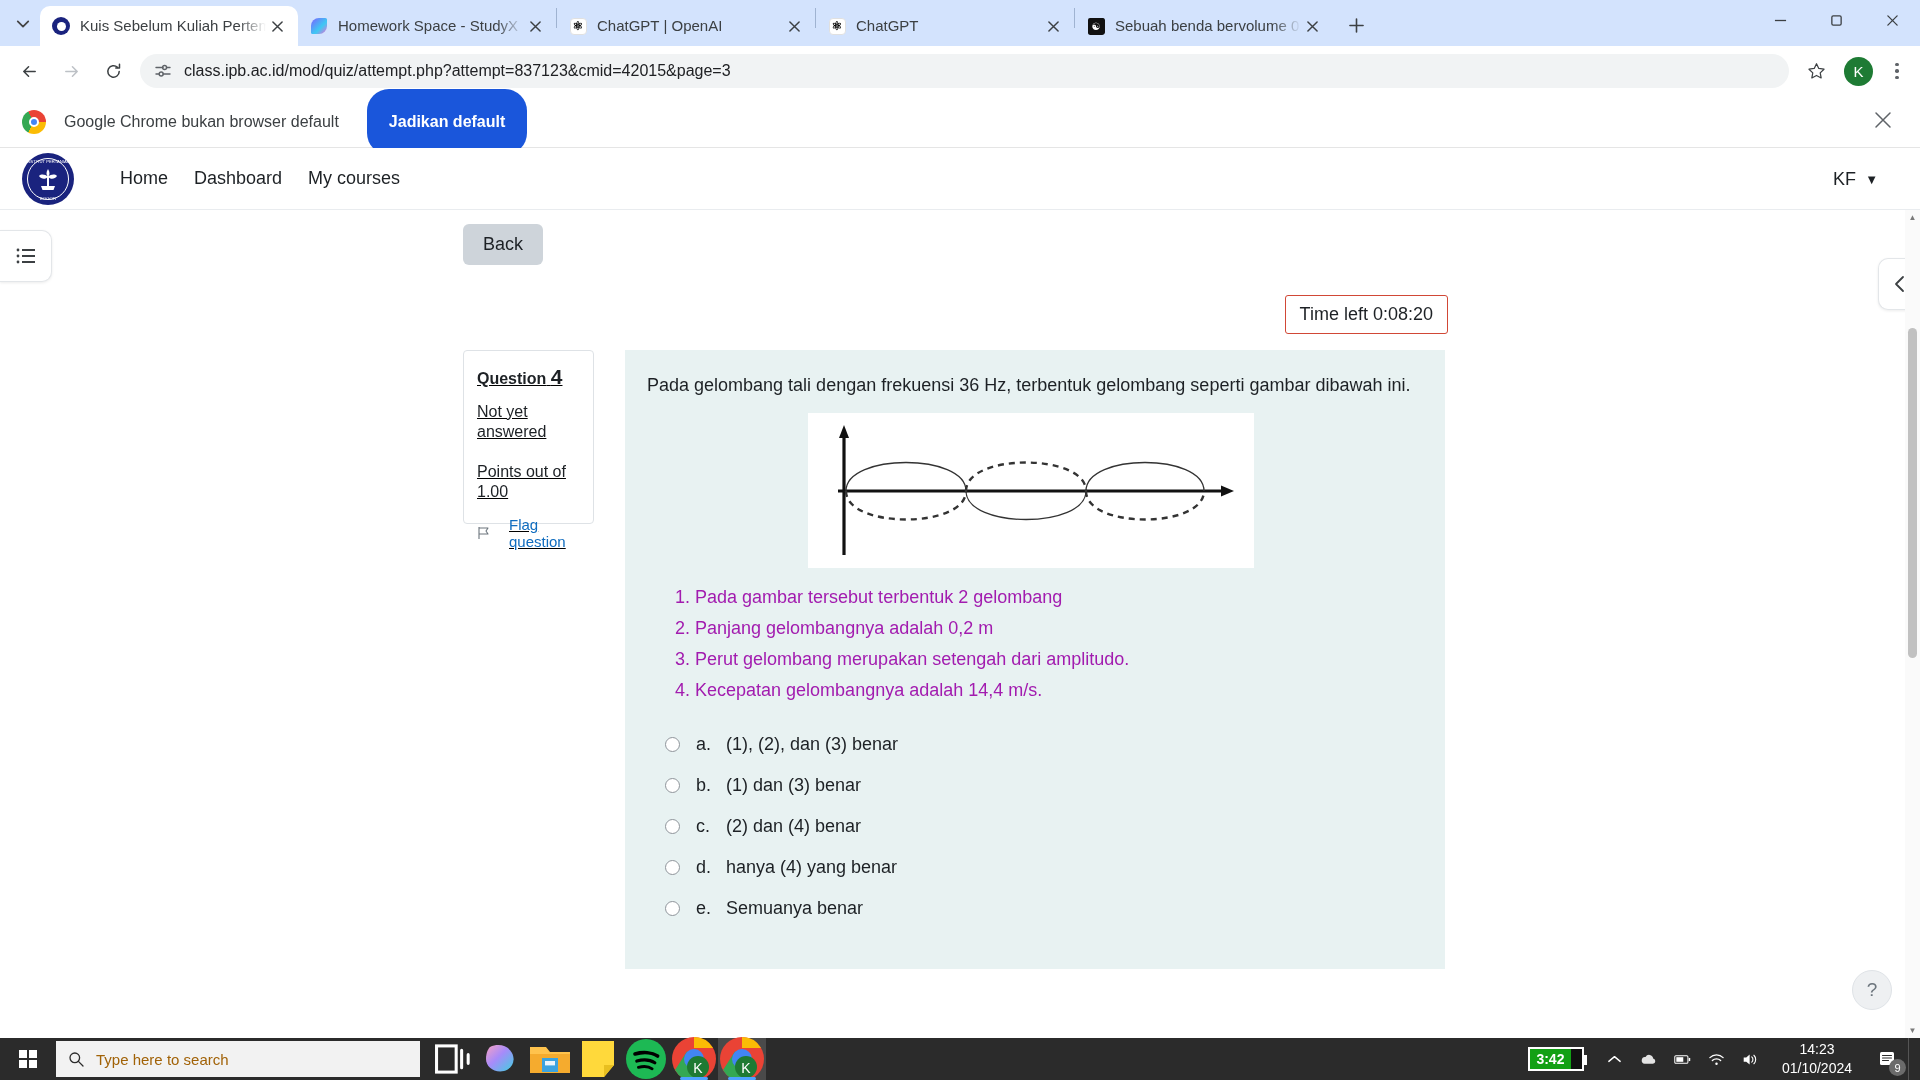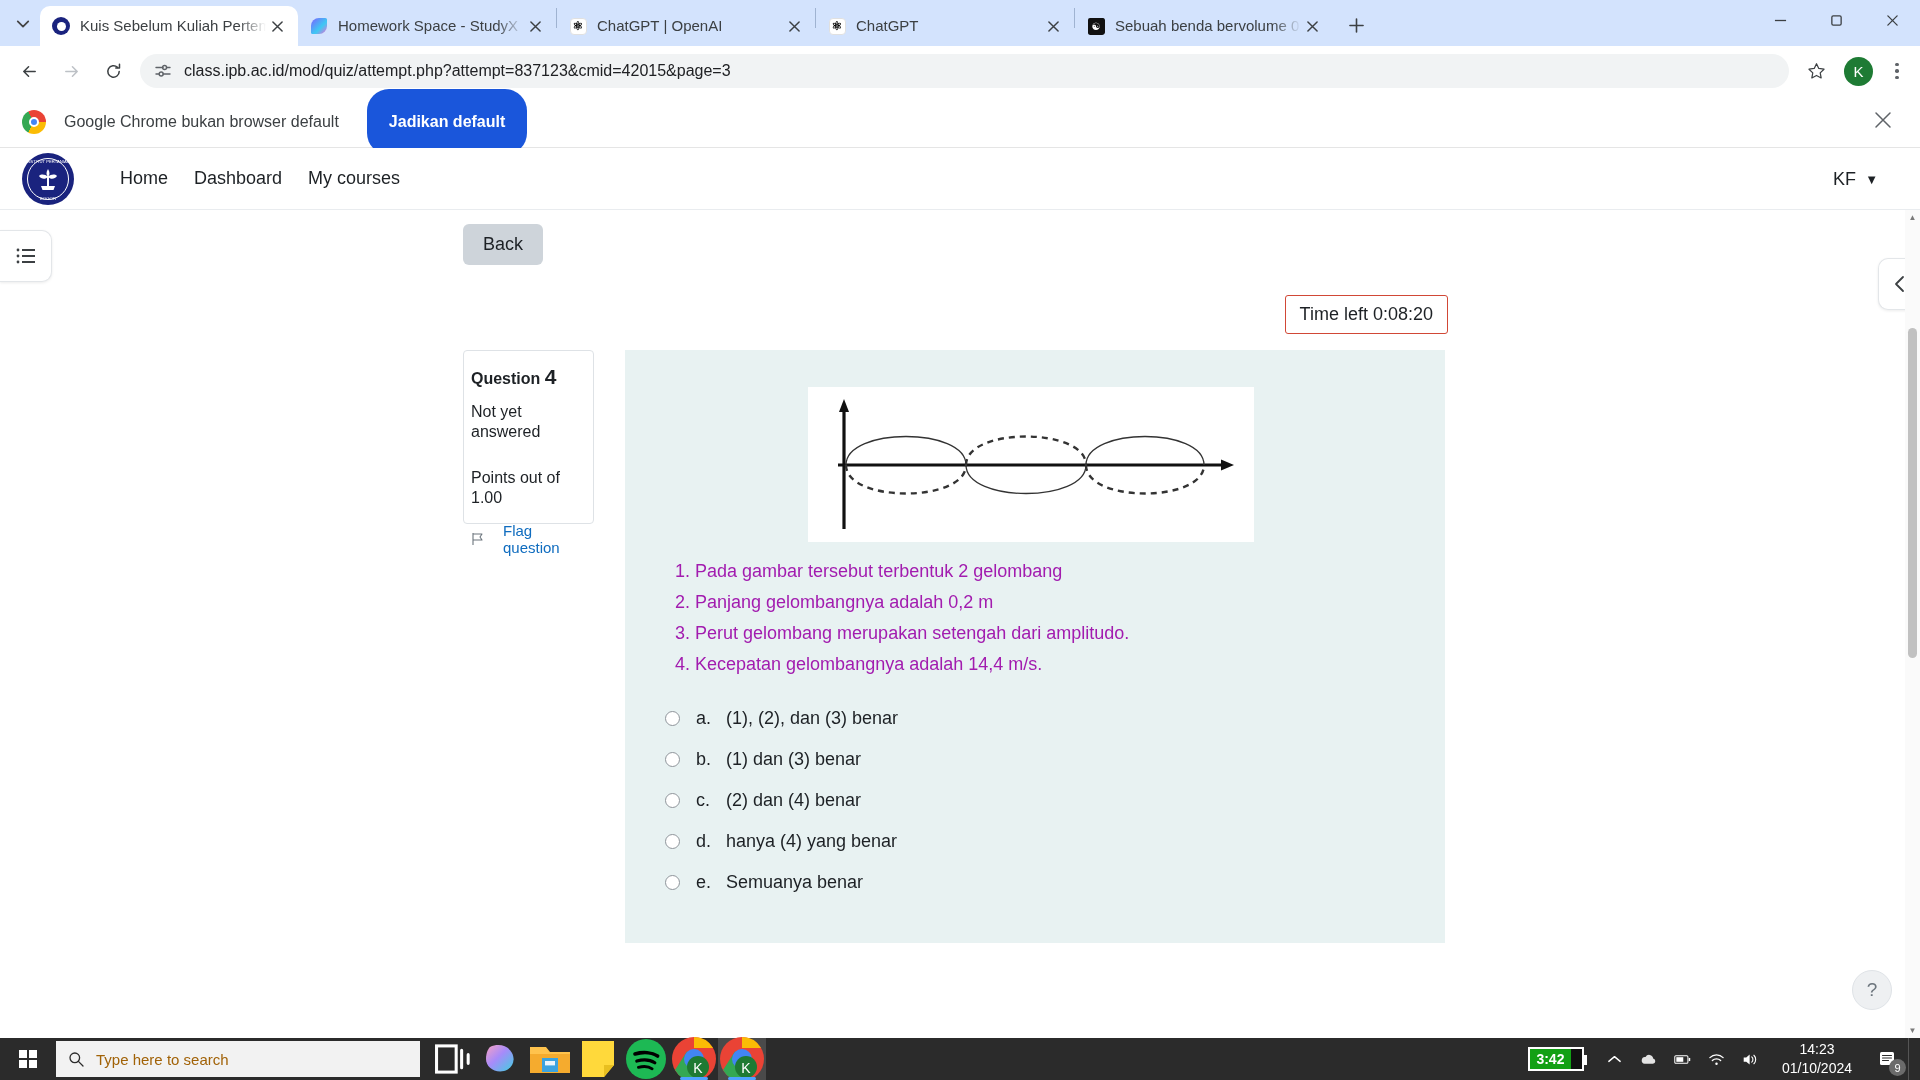--- a/index.html
+++ b/index.html
@@ -288,29 +288,30 @@
   .qrow {
     display: flex;
     margin-top: 16px;
     margin-left: 113px;
   }
   .qinfo {
     width: 131px;
     flex: 0 0 131px;
     border: 1px solid #dee2e6;
     border-radius: 4px;
-    padding: 14px 7px;
+    padding: 14px 13px;
     background: #fff;
     height: 174px;
     margin-right: 31px;
+    text-decoration: underline;
   }
   .qinfo .qttl { font-size: 16px; color: #1d2125; font-weight: bold; }
   .qinfo .qttl b { font-size: 21px; font-weight: bold; }
   .qinfo .qstate { font-size: 16px; color: #1d2125; margin-top: 13px; line-height: 1.25; }
-  .qinfo .qpts { font-size: 16px; color: #1d2125; margin-top: 26px; line-height: 1.25; }
+  .qinfo .qpts { font-size: 16px; color: #1d2125; margin-top: 20px; line-height: 1.25; }
   .qinfo .qflag {
     font-size: 15px; color: #0f6cbf; margin-top: 14px;
     display: flex; align-items: center; gap: 18px;
   }
   .qinfo .qflag svg { width: 14px; height: 14px; flex: 0 0 14px; }
 
   .qbody {
     flex: 1 1 auto;
     background: #e8f2f2;
     padding: 22px 30px 30px 22px;
@@ -671,20 +672,21 @@
         <div class="qpts">Points out of 1.00</div>
         <div class="qflag">
           <svg viewBox="0 0 14 14">
               <path d="M2 1v12M2 2h9l-2 3 2 3H2" stroke="#6c757d" stroke-width="1.1" fill="none" stroke-linejoin="round"></path>
             </svg>
           <span>Flag question</span>
         </div>
       </div>
 
       <div class="qbody">
+        <div class="qtext">Pada gelombang tali dengan frekuensi 36 Hz, terbentuk gelombang seperti gambar dibawah ini.</div>
 
         <div class="figure">
           <svg viewBox="0 0 430 140">
 
             <line x1="28" y1="14" x2="28" y2="134" stroke="#111" stroke-width="3.2"></line>
             <polygon points="28,4 23,17 33,17" fill="#111"></polygon>
 
             <line x1="22" y1="70" x2="408" y2="70" stroke="#111" stroke-width="3.2"></line>
             <polygon points="418,70 405,64.5 405,75.5" fill="#111"></polygon>
 

